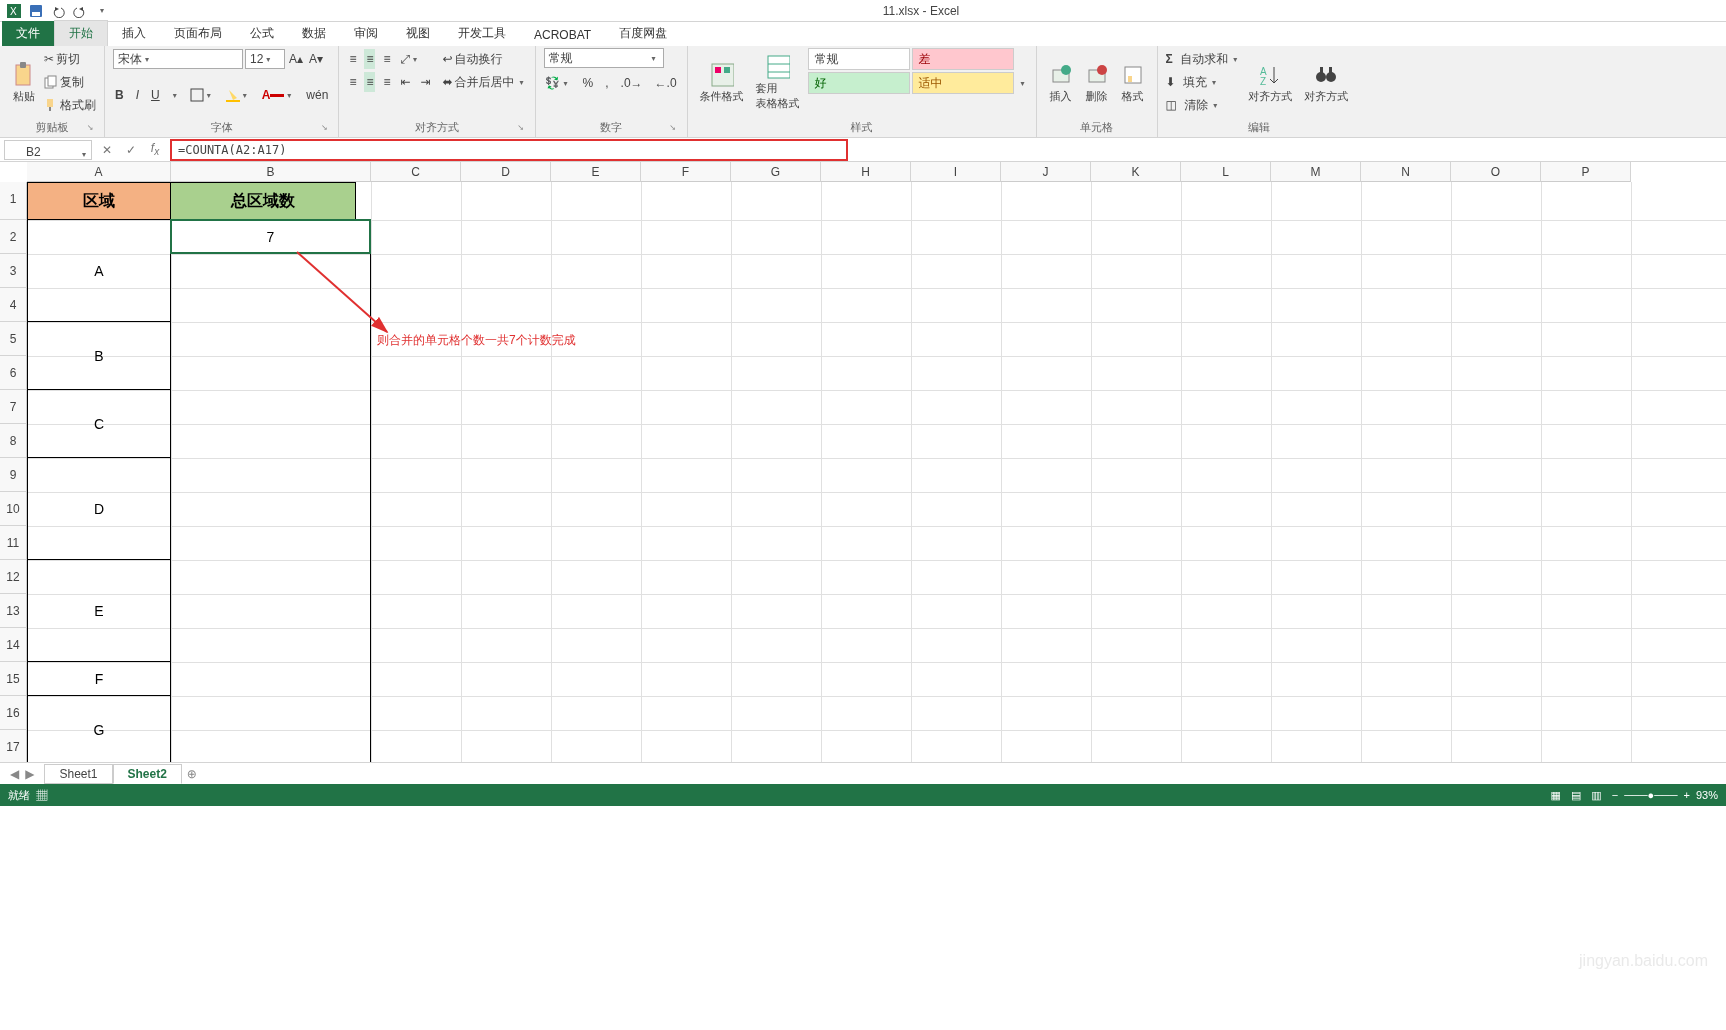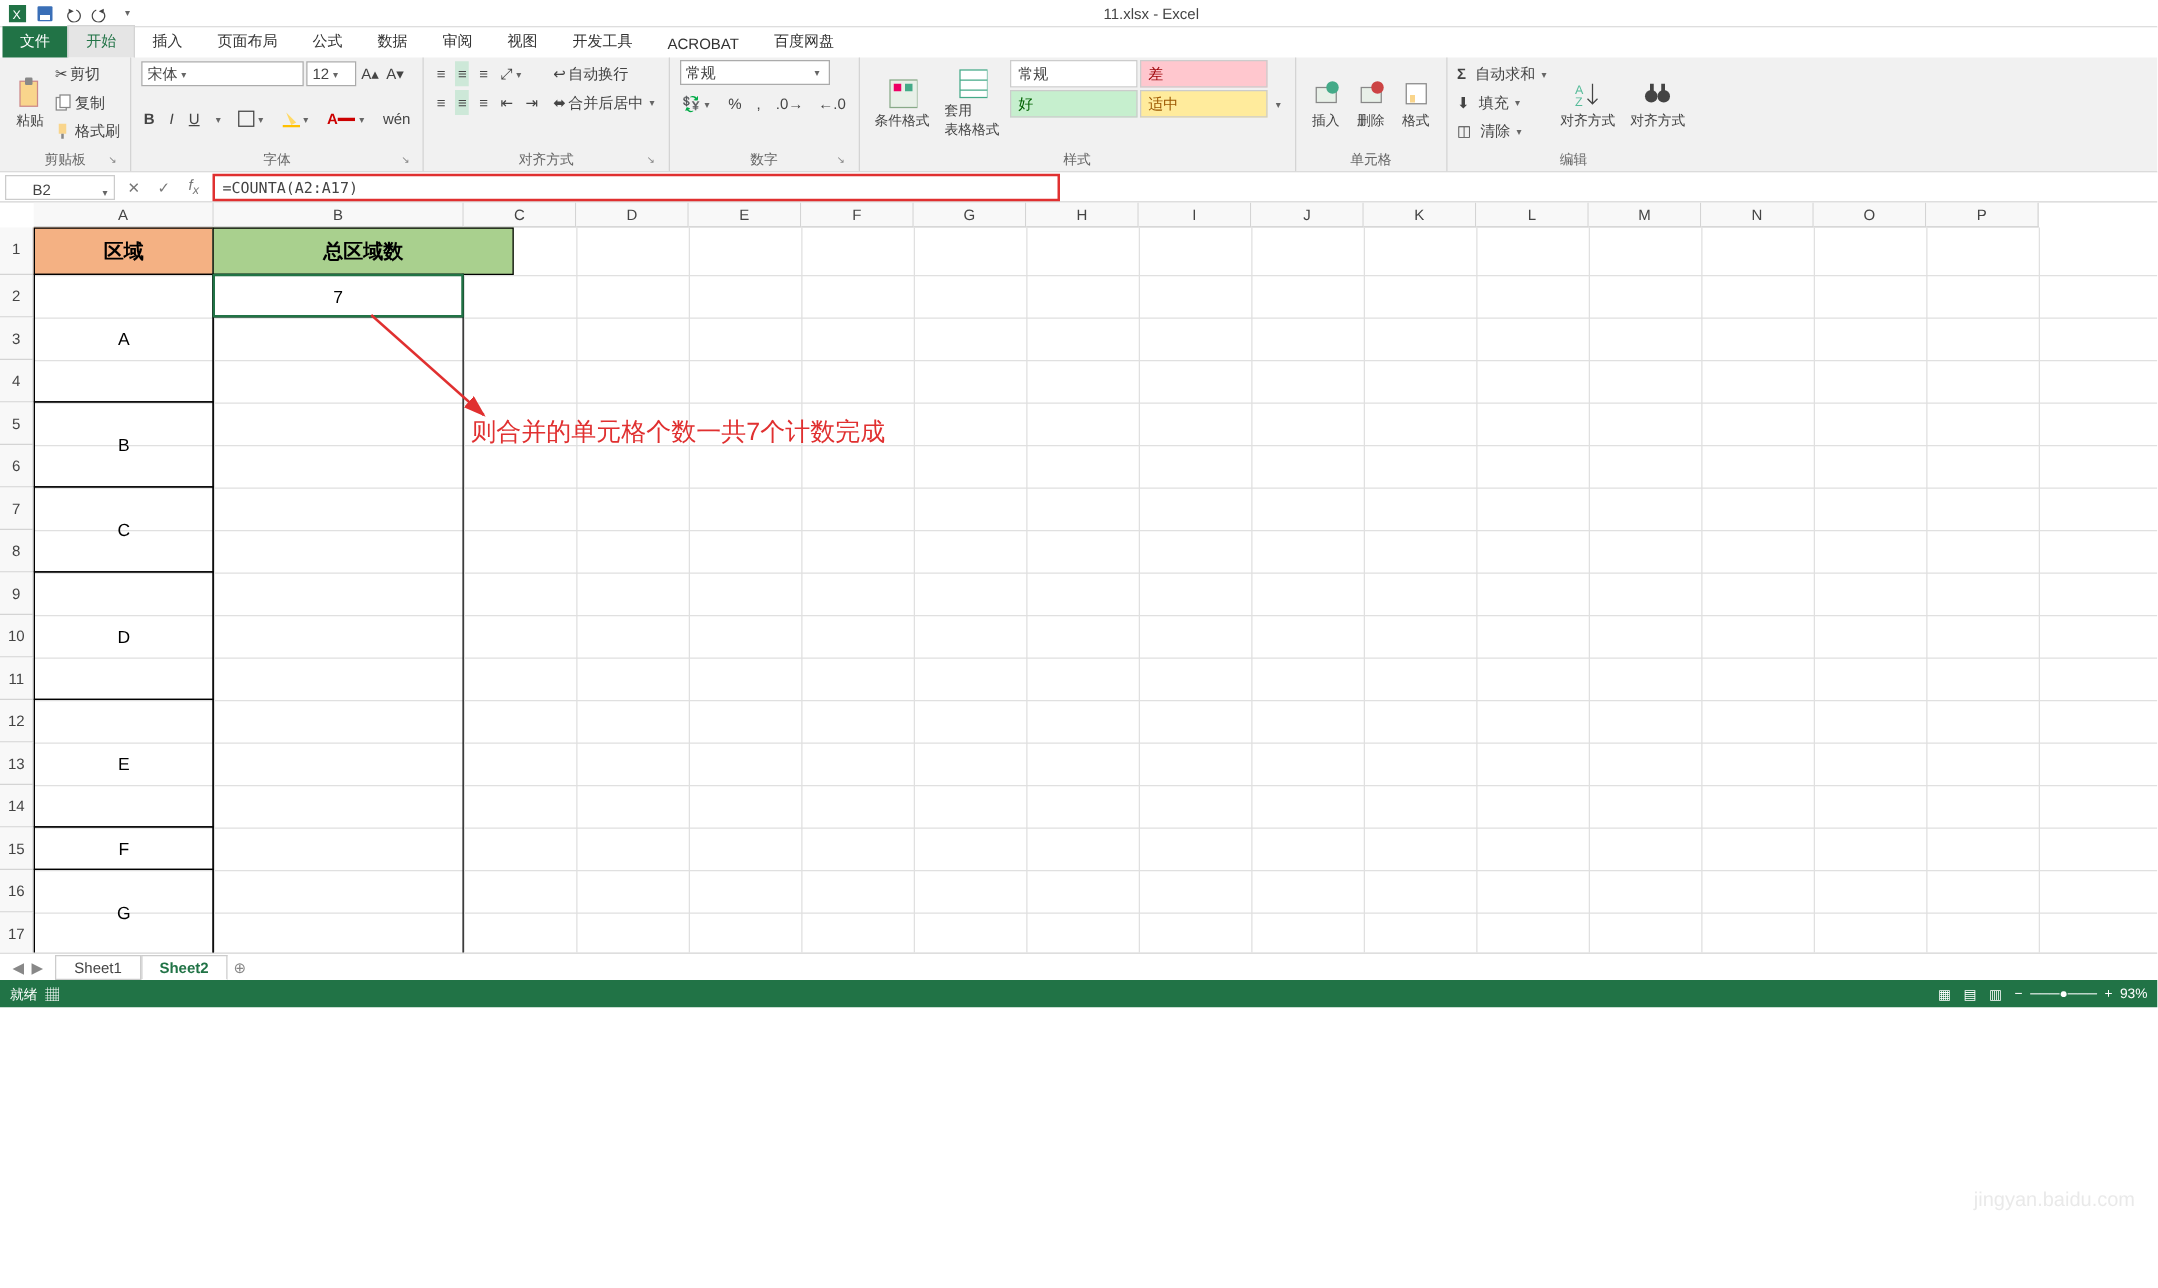--- a/index.html
+++ b/index.html
@@ -45,21 +45,21 @@
 .rowheads { width:27px; }
 .rowheads div { height:34px; border-bottom:1px solid #d4d4d4; border-right:1px solid #ccc; text-align:center; font-size:12px; color:#444; line-height:34px; background:#f8f8f8; }
 .rowheads div.h2 { height:38px; }
 .cells { position:relative; flex:1; }
 .gridlines-h div { position:absolute; left:0; right:0; height:1px; background:#e0e0e0; }
 .gridlines-v div { position:absolute; top:0; bottom:0; width:1px; background:#e0e0e0; }
 .cell { position:absolute; display:flex; align-items:center; justify-content:center; font-size:14px; color:#000; border:1px solid #000; }
 .hdr1 { background:#f4b183; font-weight:bold; font-size:16px; border:1px solid #000; }
 .hdr2 { background:#a9d08e; font-weight:bold; font-size:16px; border:1px solid #000; }
 .seloutline { position:absolute; border:2px solid #217346; pointer-events:none; }
-.annot { position:absolute; color:#e03030; font-size:20px; }
+.annot { position:absolute; color:#e03030; font-size:12px; }
 .arrow { position:absolute; pointer-events:none; }
 .sheettabs { height:22px; border-top:1px solid #d4d4d4; display:flex; align-items:center; background:#fff; }
 .sheettabs .nav { padding:0 10px; display:flex; gap:6px; color:#888; }
 .sheettab { padding:2px 14px; border:1px solid #ccc; font-size:12px; }
 .sheettab.active { background:#fff; color:#217346; border-bottom:1px solid #fff; font-weight:bold; }
 .addsheet { width:20px; text-align:center; color:#888; }
 .statusbar { height:22px; background:#217346; color:#fff; display:flex; align-items:center; justify-content:space-between; padding:0 8px; font-size:11px; }
 .statusbar .right { display:flex; gap:10px; align-items:center; }
 .zoom { display:flex; gap:6px; align-items:center; }
 .watermark { position:absolute; right:18px; bottom:60px; color:rgba(255,255,255,.55); text-align:right; pointer-events:none; }
@@ -440,21 +440,21 @@
           <div style="top: 344px;"></div>
           <div style="top: 378px;"></div>
           <div style="top: 412px;"></div>
           <div style="top: 446px;"></div>
           <div style="top: 480px;"></div>
           <div style="top: 514px;"></div>
           <div style="top: 548px;"></div>
         </div>
 
       <div class="cell hdr1" style="left:0;top:0;width:144px;height:38px">区域</div>
-      <div class="cell hdr2" style="left:143px;top:0;width:241px;height:38px">总区域数</div>
+      <div class="cell hdr2" style="left:143px;top:0;width:186px;height:38px">总区域数</div>
 
       <div class="cell" style="left:143px;top:37px;width:201px;height:35px;border:1px solid #000">7</div>
 
       <div id="mergedA">
           <div class="cell" style="left: 0px; top: 37px; width: 144px; height: 103px; border: 1px solid rgb(0, 0, 0);">A</div>
           <div class="cell" style="left: 0px; top: 139px; width: 144px; height: 69px; border: 1px solid rgb(0, 0, 0);">B</div>
           <div class="cell" style="left: 0px; top: 207px; width: 144px; height: 69px; border: 1px solid rgb(0, 0, 0);">C</div>
           <div class="cell" style="left: 0px; top: 275px; width: 144px; height: 103px; border: 1px solid rgb(0, 0, 0);">D</div>
           <div class="cell" style="left: 0px; top: 377px; width: 144px; height: 103px; border: 1px solid rgb(0, 0, 0);">E</div>
           <div class="cell" style="left: 0px; top: 479px; width: 144px; height: 35px; border: 1px solid rgb(0, 0, 0);">F</div>

